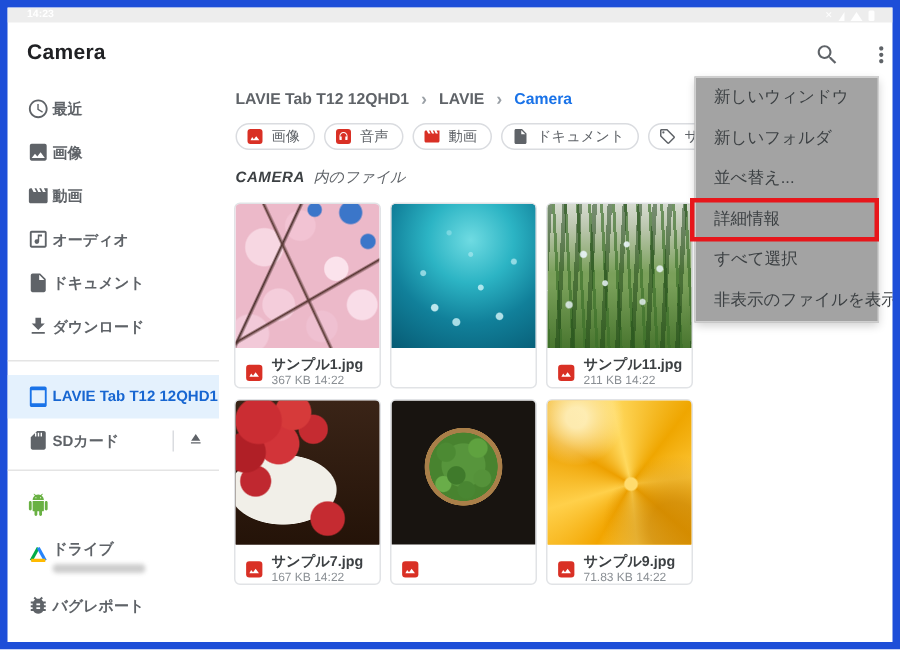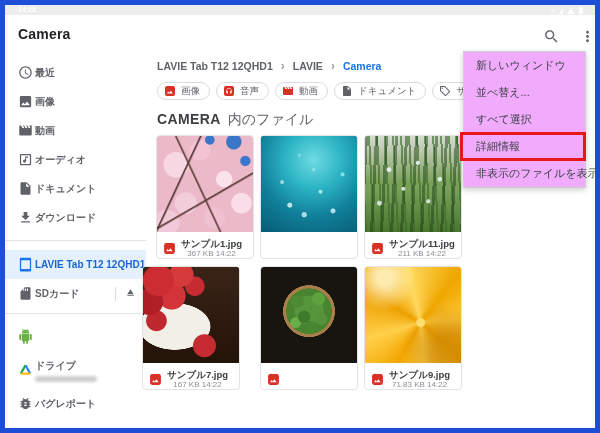--- a/index.html
+++ b/index.html
@@ -42,28 +42,28 @@
   .breadcrumb{position:absolute;left:152px;top:54px;display:flex;align-items:center;gap:8px;font-size:10.5px;color:#5f6368;font-weight:bold;}
   .chev{color:#9aa0a6;font-size:12px;font-weight:bold;}
   .crumb-current{color:#1a73e8;}
 
   
   .chips{position:absolute;left:152px;top:77px;display:flex;gap:6px;}
   .chip{height:18px;border:1px solid #dadce0;border-radius:9px;background:#fff;display:flex;align-items:center;gap:5px;padding:0 9px 0 6px;font-size:9.5px;color:#5f6368;white-space:nowrap;}
   .chip svg{width:12px;height:12px;flex:none;}
 
   
-  .section-label{position:absolute;left:152px;top:106px;font-size:14px;}
+  .section-label{position:absolute;left:152px;top:106px;font-size:10px;font-style:italic;}
   .sec-prefix{color:#3c4043;font-weight:bold;letter-spacing:.4px;}
   .sec-suffix{color:#5f6368;margin-left:3px;}
 
   
   .card{position:absolute;width:98px;height:124px;border:1px solid #e1e3e6;border-radius:4px;background:#fff;overflow:hidden;}
   .thumb{width:100%;height:96px;}
-  .card-footer{height:26px;display:flex;align-items:center;gap:5px;padding:16px 6px;text-align:center;}
+  .card-footer{height:26px;display:flex;align-items:center;gap:5px;padding:16px 6px;}
   .file-icon{width:13px;height:13px;flex:none;}
   .fmeta{display:flex;flex-direction:column;overflow:hidden;}
   .fname{font-size:9.5px;font-weight:bold;color:#3c4043;line-height:11px;white-space:nowrap;}
   .fsize{font-size:8px;color:#8a8f94;line-height:10px;white-space:nowrap;}
 
   
   [data-thumb="cherry"]{background-color:#ecb9c9;background-image:
     radial-gradient(circle at 80% 6%, #3b76c9 0 6%, transparent 7%),
     radial-gradient(circle at 92% 26%, #3b76c9 0 4%, transparent 5%),
     radial-gradient(circle at 55% 4%, #3b76c9 0 4%, transparent 5%),
@@ -118,21 +118,21 @@
     radial-gradient(circle at 52% 62%, #498632 0 7%, transparent 8%),
     radial-gradient(circle at 50% 45%, #57953c 0 20%, transparent 21%),
     radial-gradient(circle at 50% 46%, #48832f 0 32.5%, transparent 33.5%);}
   [data-thumb="rose"]{background-color:#f5ac00;background-image:
     radial-gradient(circle at 20% 12%, rgba(255,244,200,.85) 0 6%, transparent 28%),
     radial-gradient(circle at 58% 58%, #ffdc6e 0 5%, transparent 6.5%),
     radial-gradient(circle at 88% 88%, rgba(190,120,0,.55) 0 14%, transparent 40%),
     conic-gradient(from 210deg at 58% 58%, #f2a500, #ffd04a 12%, #eda000 25%, #ffd95e 38%, #efa600 52%, #ffca3d 65%, #f0a400 78%, #ffd24f 90%, #f2a500);}
 
   
-  .menu{position:absolute;left:458px;top:46px;width:123px;background:#f0abfc;border:1px solid #cfcfcf;box-shadow:0 2px 6px rgba(0,0,0,.2);z-index:5;}
+  .menu{position:absolute;left:458px;top:46px;width:123px;background:#a3a3a3;border:1px solid #cfcfcf;box-shadow:0 2px 6px rgba(0,0,0,.2);z-index:5;}
   .menu-item{height:27px;line-height:27px;padding-left:12px;font-size:11px;color:#3c4043;white-space:nowrap;}
   .annotation{position:absolute;left:455px;top:127px;width:126px;height:29px;border:3px solid #e7161b;z-index:6;}
 </style>
 </head>
 <body>
 
 <div class="frame">
 
   <div class="statusbar">
     <span class="time">14:23</span>
@@ -314,21 +314,21 @@
       <svg class="file-icon" viewBox="0 0 24 24">
           <rect x="2" y="2" width="20" height="20" rx="4" fill="#d93025"></rect>
           <path fill="#fff" d="M8.2 12.8l2.3 2.8 3.2-4.1 4.1 5.5H6z"></path>
         </svg>
       <span class="fmeta">
         <span class="fname">サンプル11.jpg</span>
         <span class="fsize">211 KB 14:22</span>
       </span>
     </div>
   </div>
-  <div class="card" style="left:137px;top:261px">
+  <div class="card" style="left:151px;top:261px">
     <div class="thumb" data-thumb="strawberry"></div>
     <div class="card-footer">
       <svg class="file-icon" viewBox="0 0 24 24">
           <rect x="2" y="2" width="20" height="20" rx="4" fill="#d93025"></rect>
           <path fill="#fff" d="M8.2 12.8l2.3 2.8 3.2-4.1 4.1 5.5H6z"></path>
         </svg>
       <span class="fmeta">
         <span class="fname">サンプル7.jpg</span>
         <span class="fsize">167 KB 14:22</span>
       </span>
@@ -352,20 +352,21 @@
         </svg>
       <span class="fmeta">
         <span class="fname">サンプル9.jpg</span>
         <span class="fsize">71.83 KB 14:22</span>
       </span>
     </div>
   </div>
 
   <div class="menu">
     <div class="menu-item">新しいウィンドウ</div>
+    <div class="menu-item">新しいフォルダ</div>
     <div class="menu-item">並べ替え...</div>
+    <div class="menu-item">詳細情報</div>
     <div class="menu-item">すべて選択</div>
-    <div class="menu-item">詳細情報</div>
     <div class="menu-item">非表示のファイルを表示</div>
   </div>
   <div class="annotation"></div>
 
 </div>
 
 </body></html>

